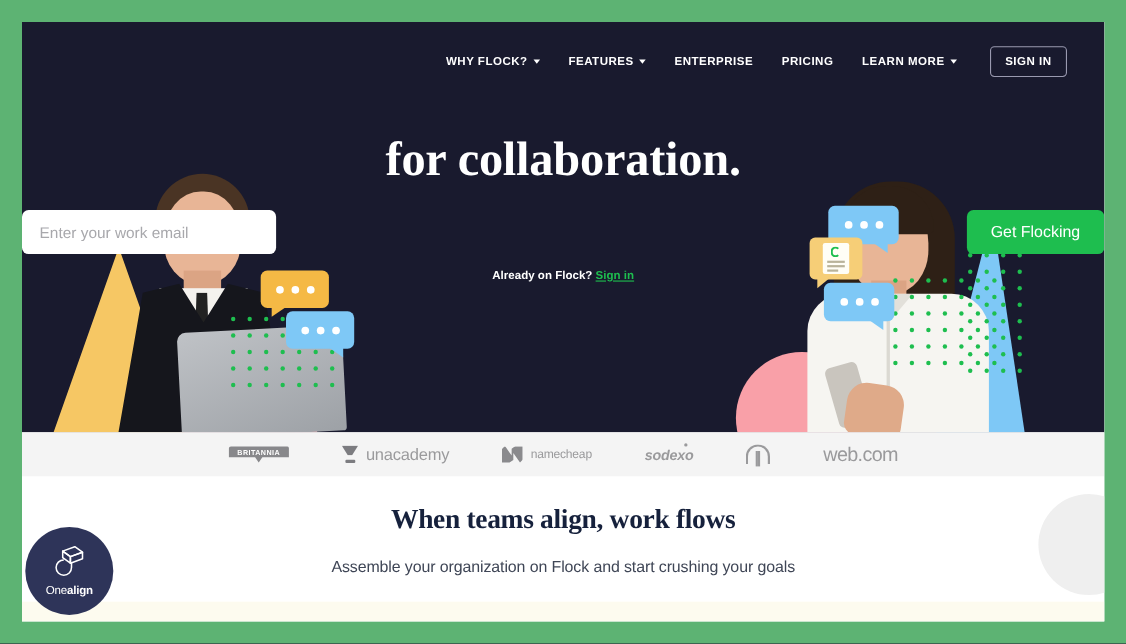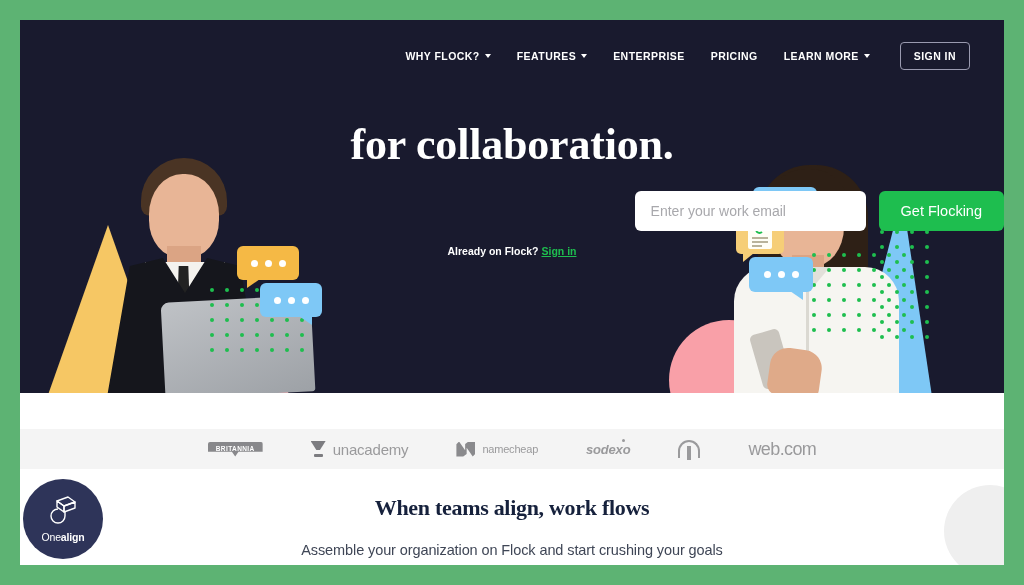--- a/index.html
+++ b/index.html
@@ -409,21 +409,21 @@
   }
   .subhead {
     margin-top: 14px;
     color: #D9DCE8;
     font-size: 14.5px;
     letter-spacing: -0.1px;
   }
   .signup-row {
     margin-top: 23px;
     display: flex;
-    justify-content: flex-end;
+    justify-content: space-between;
     align-items: center;
     gap: 13px;
   }
   .email-input {
     width: 231px;
     height: 40px;
     border-radius: 6px;
     border: none;
     outline: none;
     padding: 0 16px;
@@ -461,21 +461,20 @@
   .logo-strip {
     position: relative;
     width: 984px;
     height: 40px;
     background: #F4F4F4;
     display: flex;
     align-items: center;
     justify-content: center;
     gap: 48px;
     z-index: 30;
-    margin-top: 36px;
   }
   .logo-item {
     display: flex;
     align-items: center;
     gap: 7px;
     color: #9a9a9c;
   }
   .britannia-badge {
     background: #88888b;
     color: #ffffff;
@@ -544,21 +543,21 @@
     position: relative;
     width: 984px;
     height: 132px;
     background: #ffffff;
     text-align: center;
     overflow: hidden;
   }
   .section-title {
     padding-top: 26px;
     font-family: "Liberation Serif", "DejaVu Serif", serif;
-    font-size: 22px;
+    font-size: 25px;
     font-weight: bold;
     color: #16213C;
     letter-spacing: -0.3px;
   }
   .section-sub {
     margin-top: 21px;
     font-size: 14.5px;
     color: #3F4656;
     letter-spacing: -0.1px;
   }

